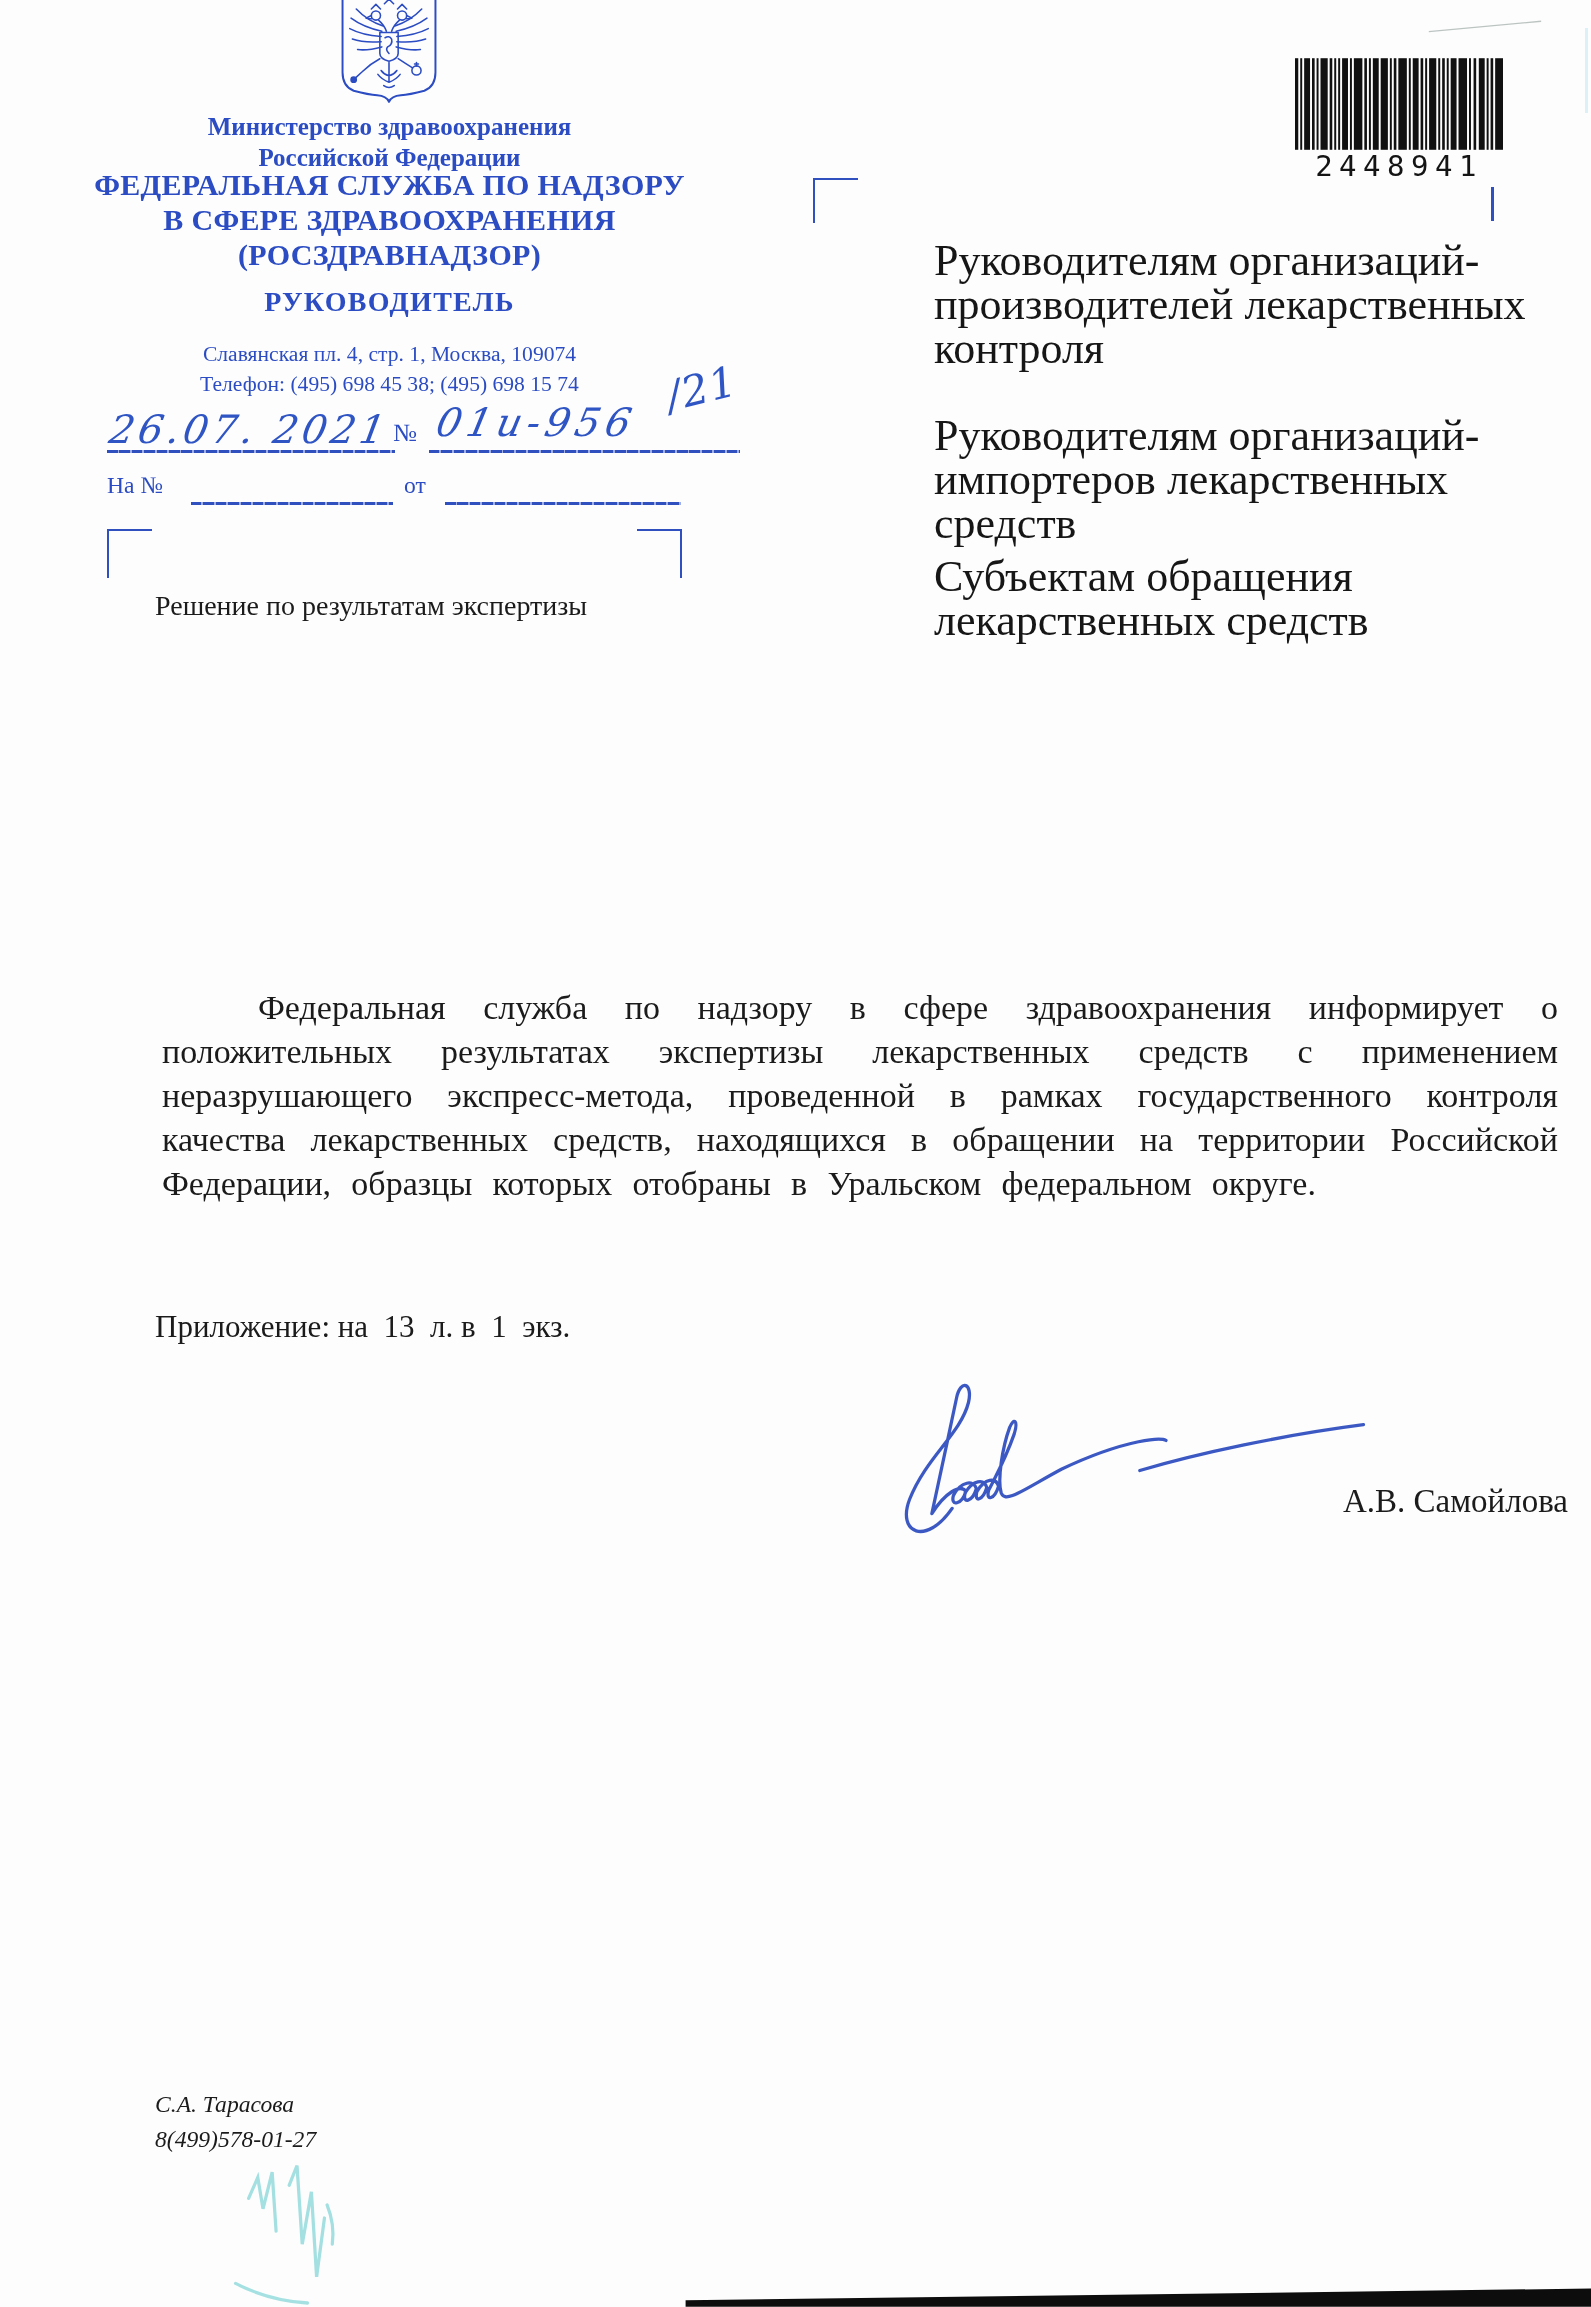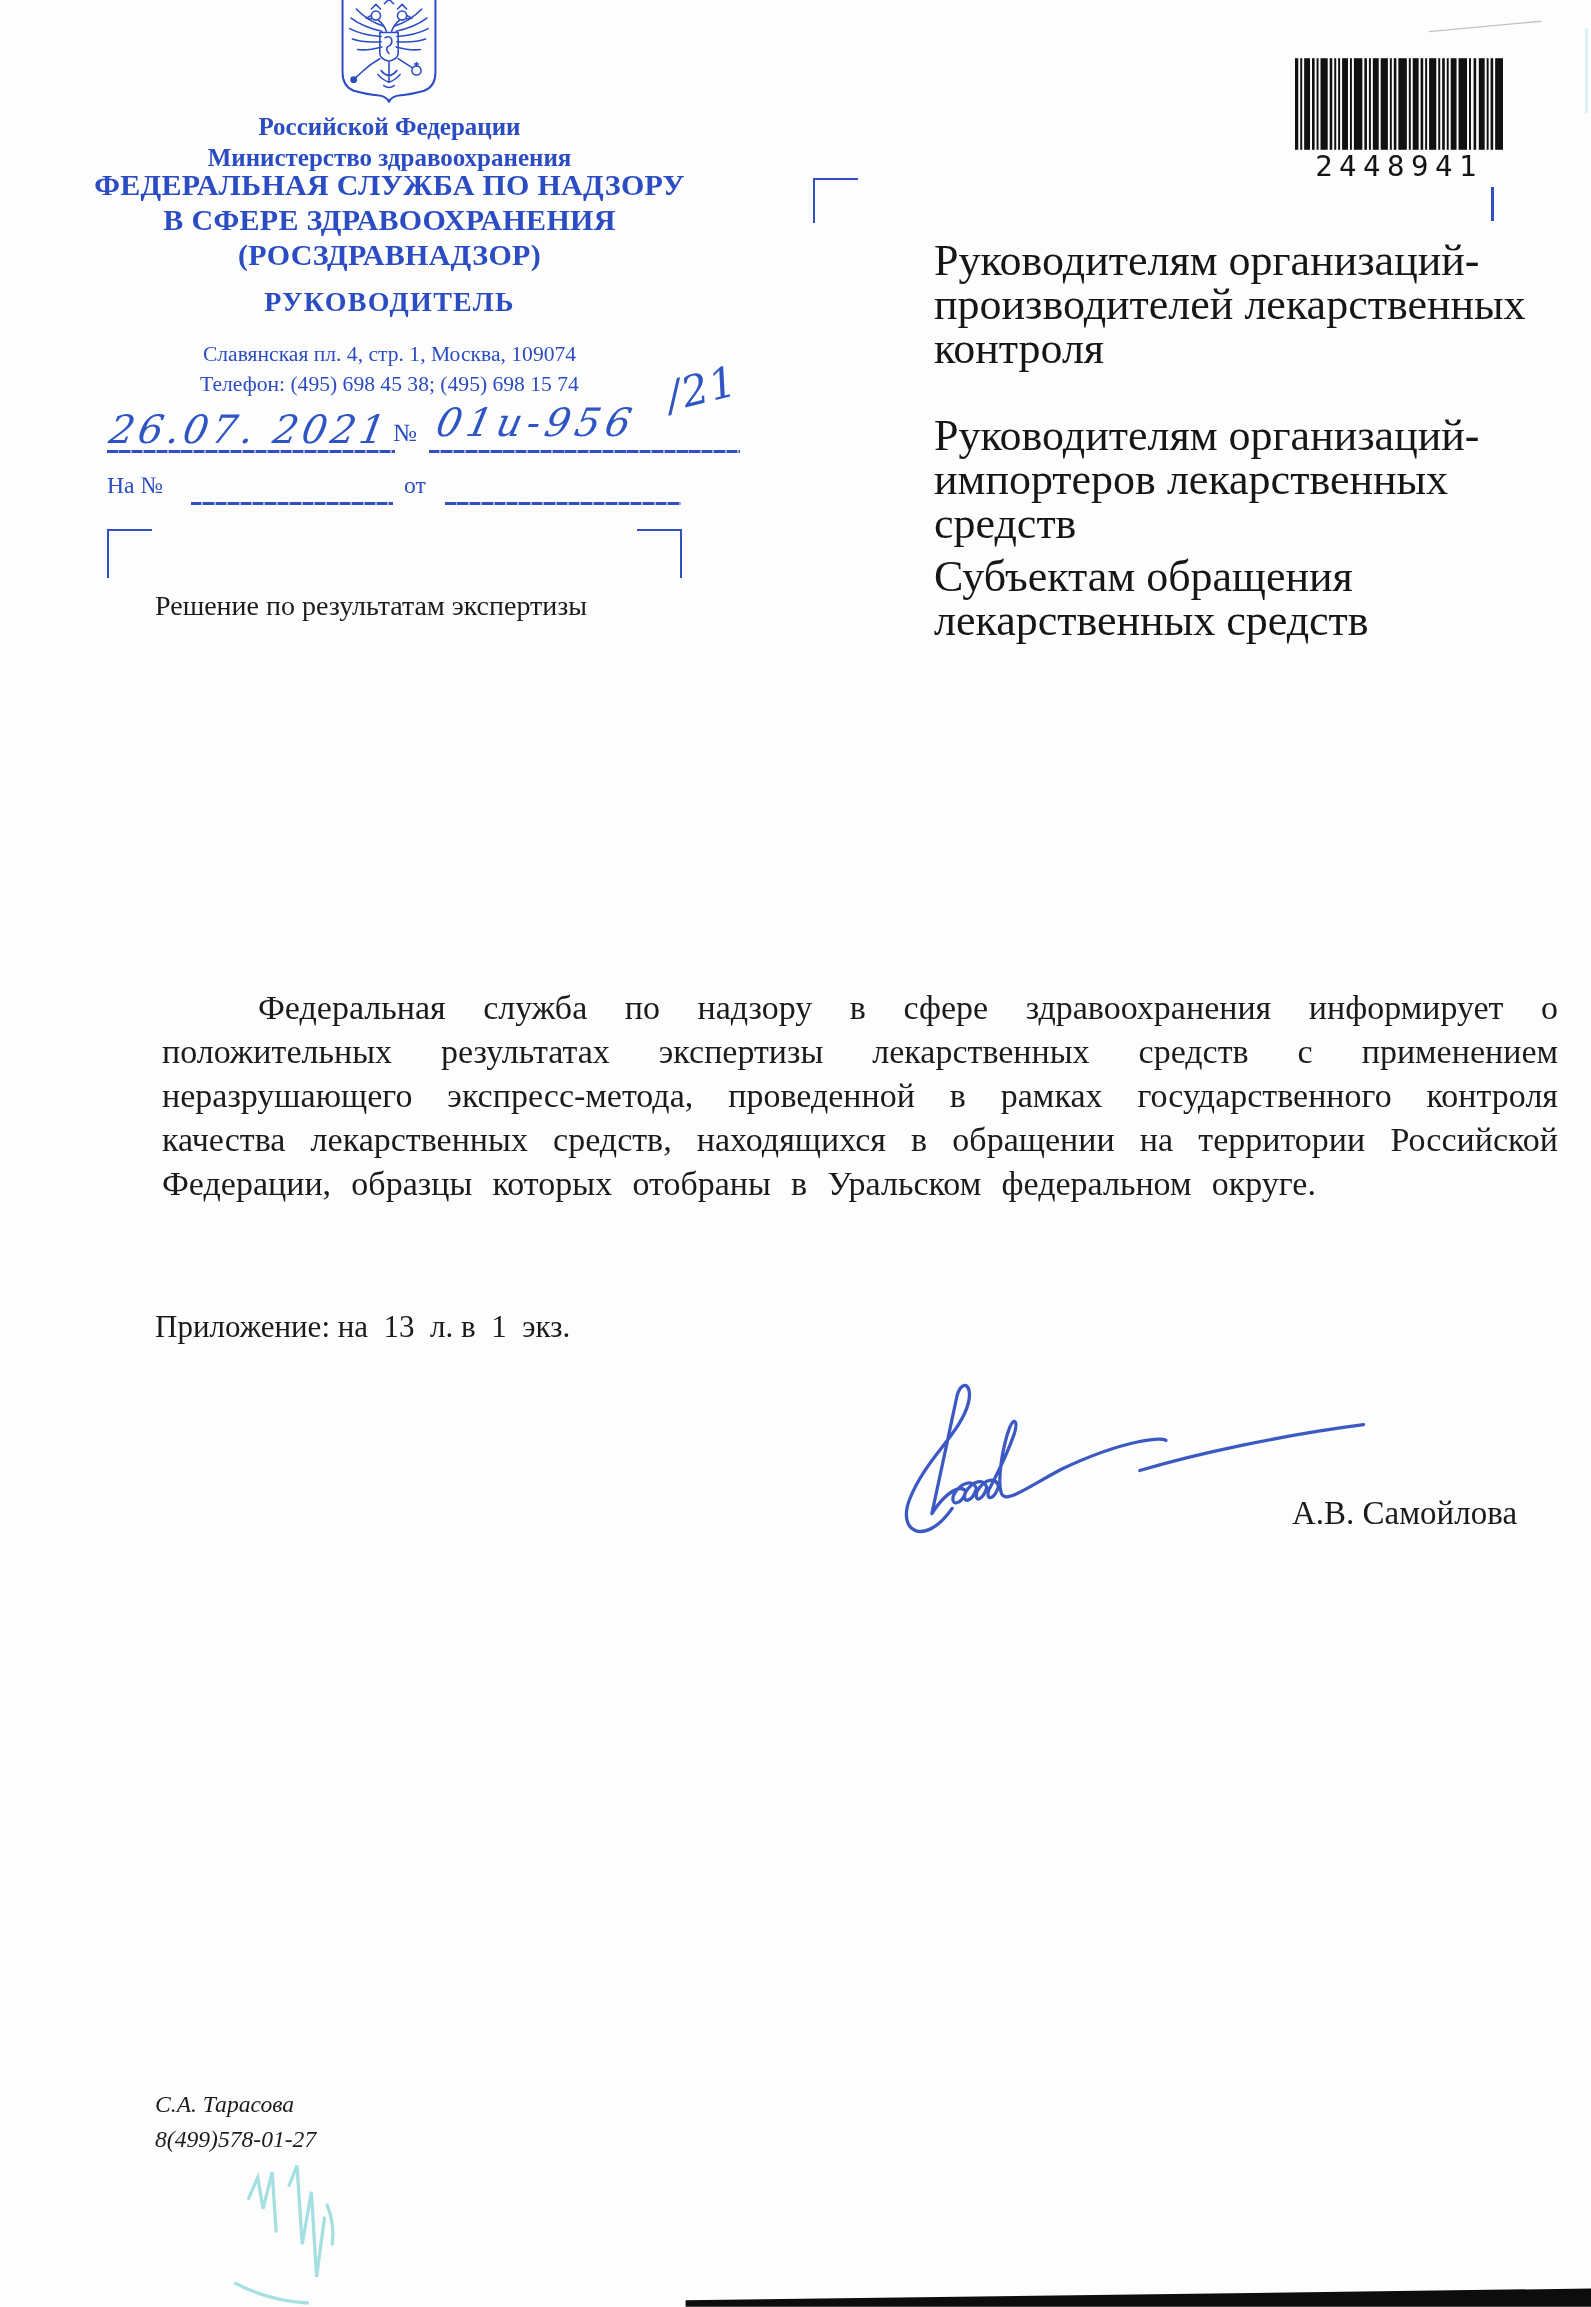--- a/index.html
+++ b/index.html
@@ -34,21 +34,21 @@
     font-family:"DejaVu Sans Mono","Liberation Mono",monospace;
     font-size:29px;letter-spacing:6.5px;color:#141414;}
   
   .recip{left:934px;width:648px;text-align:left;font-size:44px;line-height:44px;color:#161616;}
   
   .body-par{left:155px;top:979px;width:1410px;font-size:34px;line-height:44px;
     text-align:justify;text-align-last:left;word-spacing:11.8px;}
   .body-par p{margin:7px;text-indent:96px;}
   .attach{left:155px;top:1309px;font-size:31px;white-space:pre-wrap;}
   
-  .sig-name{left:1241px;top:1483px;width:327px;text-align:center;font-size:33px;margin-top:12px;}
+  .sig-name{left:1241px;top:1483px;width:327px;text-align:right;font-size:33px;}
   
   .footer{left:155px;top:2087px;font-size:23.6px;line-height:35px;font-style:italic;}
   svg{display:block;}
 </style>
 </head>
 <body>
 
 <div class="page">
 
   <svg class="abs" style="left:336px;top:-2.6px;width:106px;height:109px" viewBox="0 0 162 166">
@@ -86,22 +86,22 @@
         <circle cx="123" cy="112" r="7"></circle>
         <path d="M123 105 V100 M120 102 H126"></path>
 
         <path d="M81 100 V130 M81 130 Q70 126 64 118 M81 130 Q92 126 98 118 M81 120 Q73 118 69 112 M81 120 Q89 118 93 112 M73 135 Q81 141 89 135"></path>
       </g>
     </g>
   </svg>
 
   <div class="abs lh" style="height:432px">
     <div class="ministry">
+      <div>Министерство здравоохранения</div>
       <div>Российской Федерации</div>
-      <div>Министерство здравоохранения</div>
     </div>
     <div class="service">
       <div>ФЕДЕРАЛЬНАЯ СЛУЖБА ПО НАДЗОРУ</div>
       <div>В СФЕРЕ ЗДРАВООХРАНЕНИЯ</div>
       <div>(РОСЗДРАВНАДЗОР)</div>
     </div>
     <div class="ruk">РУКОВОДИТЕЛЬ</div>
     <div class="addr">
       <div>Славянская пл. 4, стр. 1, Москва, 109074</div>
       <div>Телефон: (495) 698 45 38; (495) 698 15 74</div>

